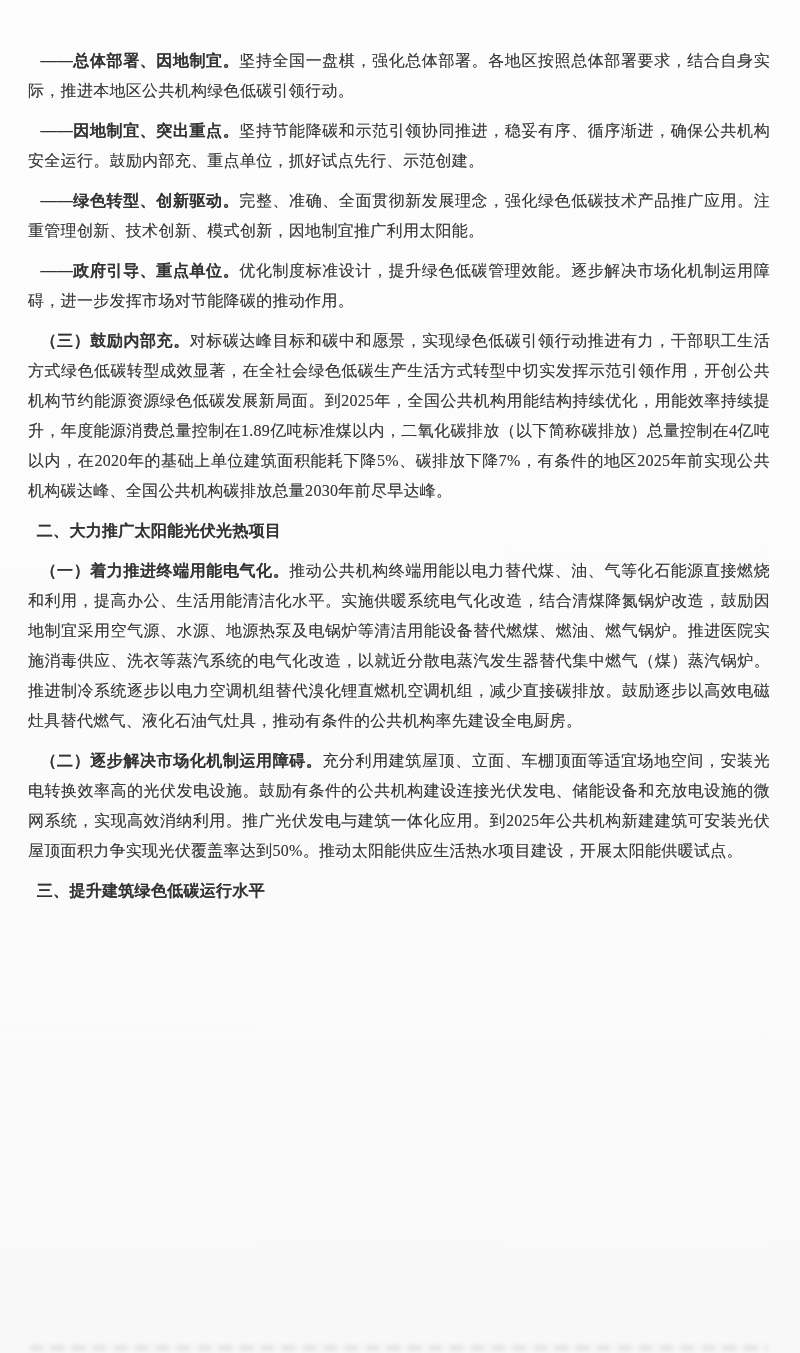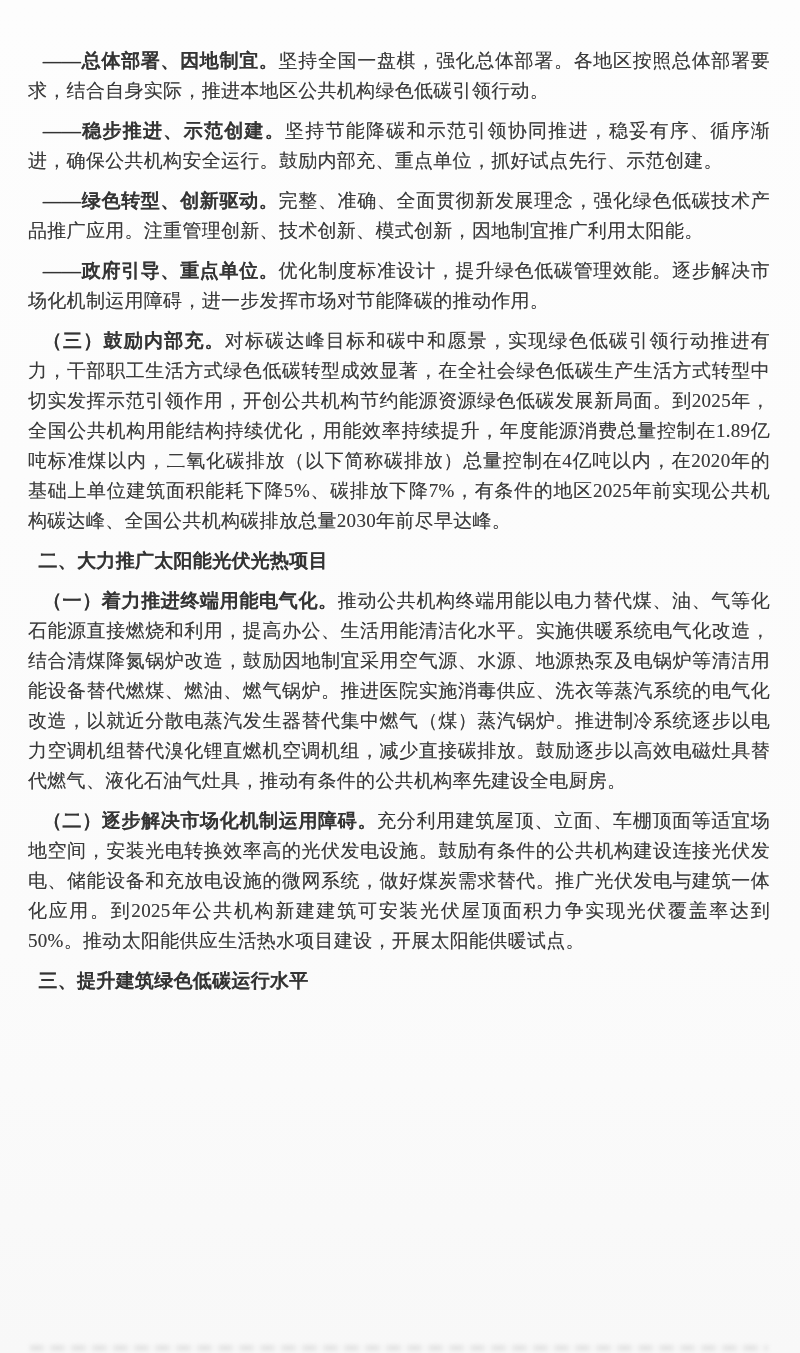--- a/index.html
+++ b/index.html
@@ -17,21 +17,21 @@
   .page {
     position: absolute;
     top: 0;
     left: 0;
     width: 800px;
     height: 1353px;
     box-sizing: border-box;
     padding: 46px 30px 0 28px;
     background: linear-gradient(180deg, #fdfdfd 0%, #fbfbfb 70%, #f8f8f8 100%);
     color: #3b3b3b;
-    font-size: 19px;
+    font-size: 16px;
     line-height: 30px;
     text-align: justify;
     letter-spacing: 0.3px;
     
     text-shadow: 0 0 0.6px rgba(70, 70, 70, 0.55);
   }
   .para {
     margin: 0 0 10px 0;
     text-indent: 0.78em;
   }
@@ -64,33 +64,33 @@
     opacity: 0.55;
   }
 </style>
 </head>
 <body>
 
 <div class="page">
 
   <p class="para"><span class="lead">——总体部署、因地制宜。</span><span class="body">坚持全国一盘棋，强化总体部署。各地区按照总体部署要求，结合自身实际，推进本地区公共机构绿色低碳引领行动。</span></p>
 
-  <p class="para"><span class="lead">——稳步推进、示范创建。</span><span class="body">坚持节能降碳和示范引领协同推进，稳妥有序、循序渐进，确保公共机构安全运行。鼓励内部充、重点单位，抓好试点先行、示范创建。</span></p>
+  <p class="para"><span class="lead">——因地制宜、突出重点。</span><span class="body">坚持节能降碳和示范引领协同推进，稳妥有序、循序渐进，确保公共机构安全运行。鼓励内部充、重点单位，抓好试点先行、示范创建。</span></p>
 
   <p class="para"><span class="lead">——绿色转型、创新驱动。</span><span class="body">完整、准确、全面贯彻新发展理念，强化绿色低碳技术产品推广应用。注重管理创新、技术创新、模式创新，因地制宜推广利用太阳能。</span></p>
 
   <p class="para"><span class="lead">——政府引导、重点单位。</span><span class="body">优化制度标准设计，提升绿色低碳管理效能。逐步解决市场化机制运用障碍，进一步发挥市场对节能降碳的推动作用。</span></p>
 
   <p class="para"><span class="lead">（三）鼓励内部充。</span><span class="body">对标碳达峰目标和碳中和愿景，实现绿色低碳引领行动推进有力，干部职工生活方式绿色低碳转型成效显著，在全社会绿色低碳生产生活方式转型中切实发挥示范引领作用，开创公共机构节约能源资源绿色低碳发展新局面。到2025年，全国公共机构用能结构持续优化，用能效率持续提升，年度能源消费总量控制在1.89亿吨标准煤以内，二氧化碳排放（以下简称碳排放）总量控制在4亿吨以内，在2020年的基础上单位建筑面积能耗下降5%、碳排放下降7%，有条件的地区2025年前实现公共机构碳达峰、全国公共机构碳排放总量2030年前尽早达峰。</span></p>
 
   <p class="heading">二、大力推广太阳能光伏光热项目</p>
 
   <p class="para"><span class="lead">（一）着力推进终端用能电气化。</span><span class="body">推动公共机构终端用能以电力替代煤、油、气等化石能源直接燃烧和利用，提高办公、生活用能清洁化水平。实施供暖系统电气化改造，结合清煤降氮锅炉改造，鼓励因地制宜采用空气源、水源、地源热泵及电锅炉等清洁用能设备替代燃煤、燃油、燃气锅炉。推进医院实施消毒供应、洗衣等蒸汽系统的电气化改造，以就近分散电蒸汽发生器替代集中燃气（煤）蒸汽锅炉。推进制冷系统逐步以电力空调机组替代溴化锂直燃机空调机组，减少直接碳排放。鼓励逐步以高效电磁灶具替代燃气、液化石油气灶具，推动有条件的公共机构率先建设全电厨房。</span></p>
 
-  <p class="para"><span class="lead">（二）逐步解决市场化机制运用障碍。</span><span class="body">充分利用建筑屋顶、立面、车棚顶面等适宜场地空间，安装光电转换效率高的光伏发电设施。鼓励有条件的公共机构建设连接光伏发电、储能设备和充放电设施的微网系统，做好煤炭需求替代。推广光伏发电与建筑一体化应用。到2025年公共机构新建建筑可安装光伏屋顶面积力争实现光伏覆盖率达到50%。推动太阳能供应生活热水项目建设，开展太阳能供暖试点。</span></p>
+  <p class="para"><span class="lead">（二）逐步解决市场化机制运用障碍。</span><span class="body">充分利用建筑屋顶、立面、车棚顶面等适宜场地空间，安装光电转换效率高的光伏发电设施。鼓励有条件的公共机构建设连接光伏发电、储能设备和充放电设施的微网系统，实现高效消纳利用。推广光伏发电与建筑一体化应用。到2025年公共机构新建建筑可安装光伏屋顶面积力争实现光伏覆盖率达到50%。推动太阳能供应生活热水项目建设，开展太阳能供暖试点。</span></p>
 
 
 
   <p class="heading">三、提升建筑绿色低碳运行水平</p>
 
   <div class="cutoff-line"></div>
 
 </div>
 
 </body></html>

